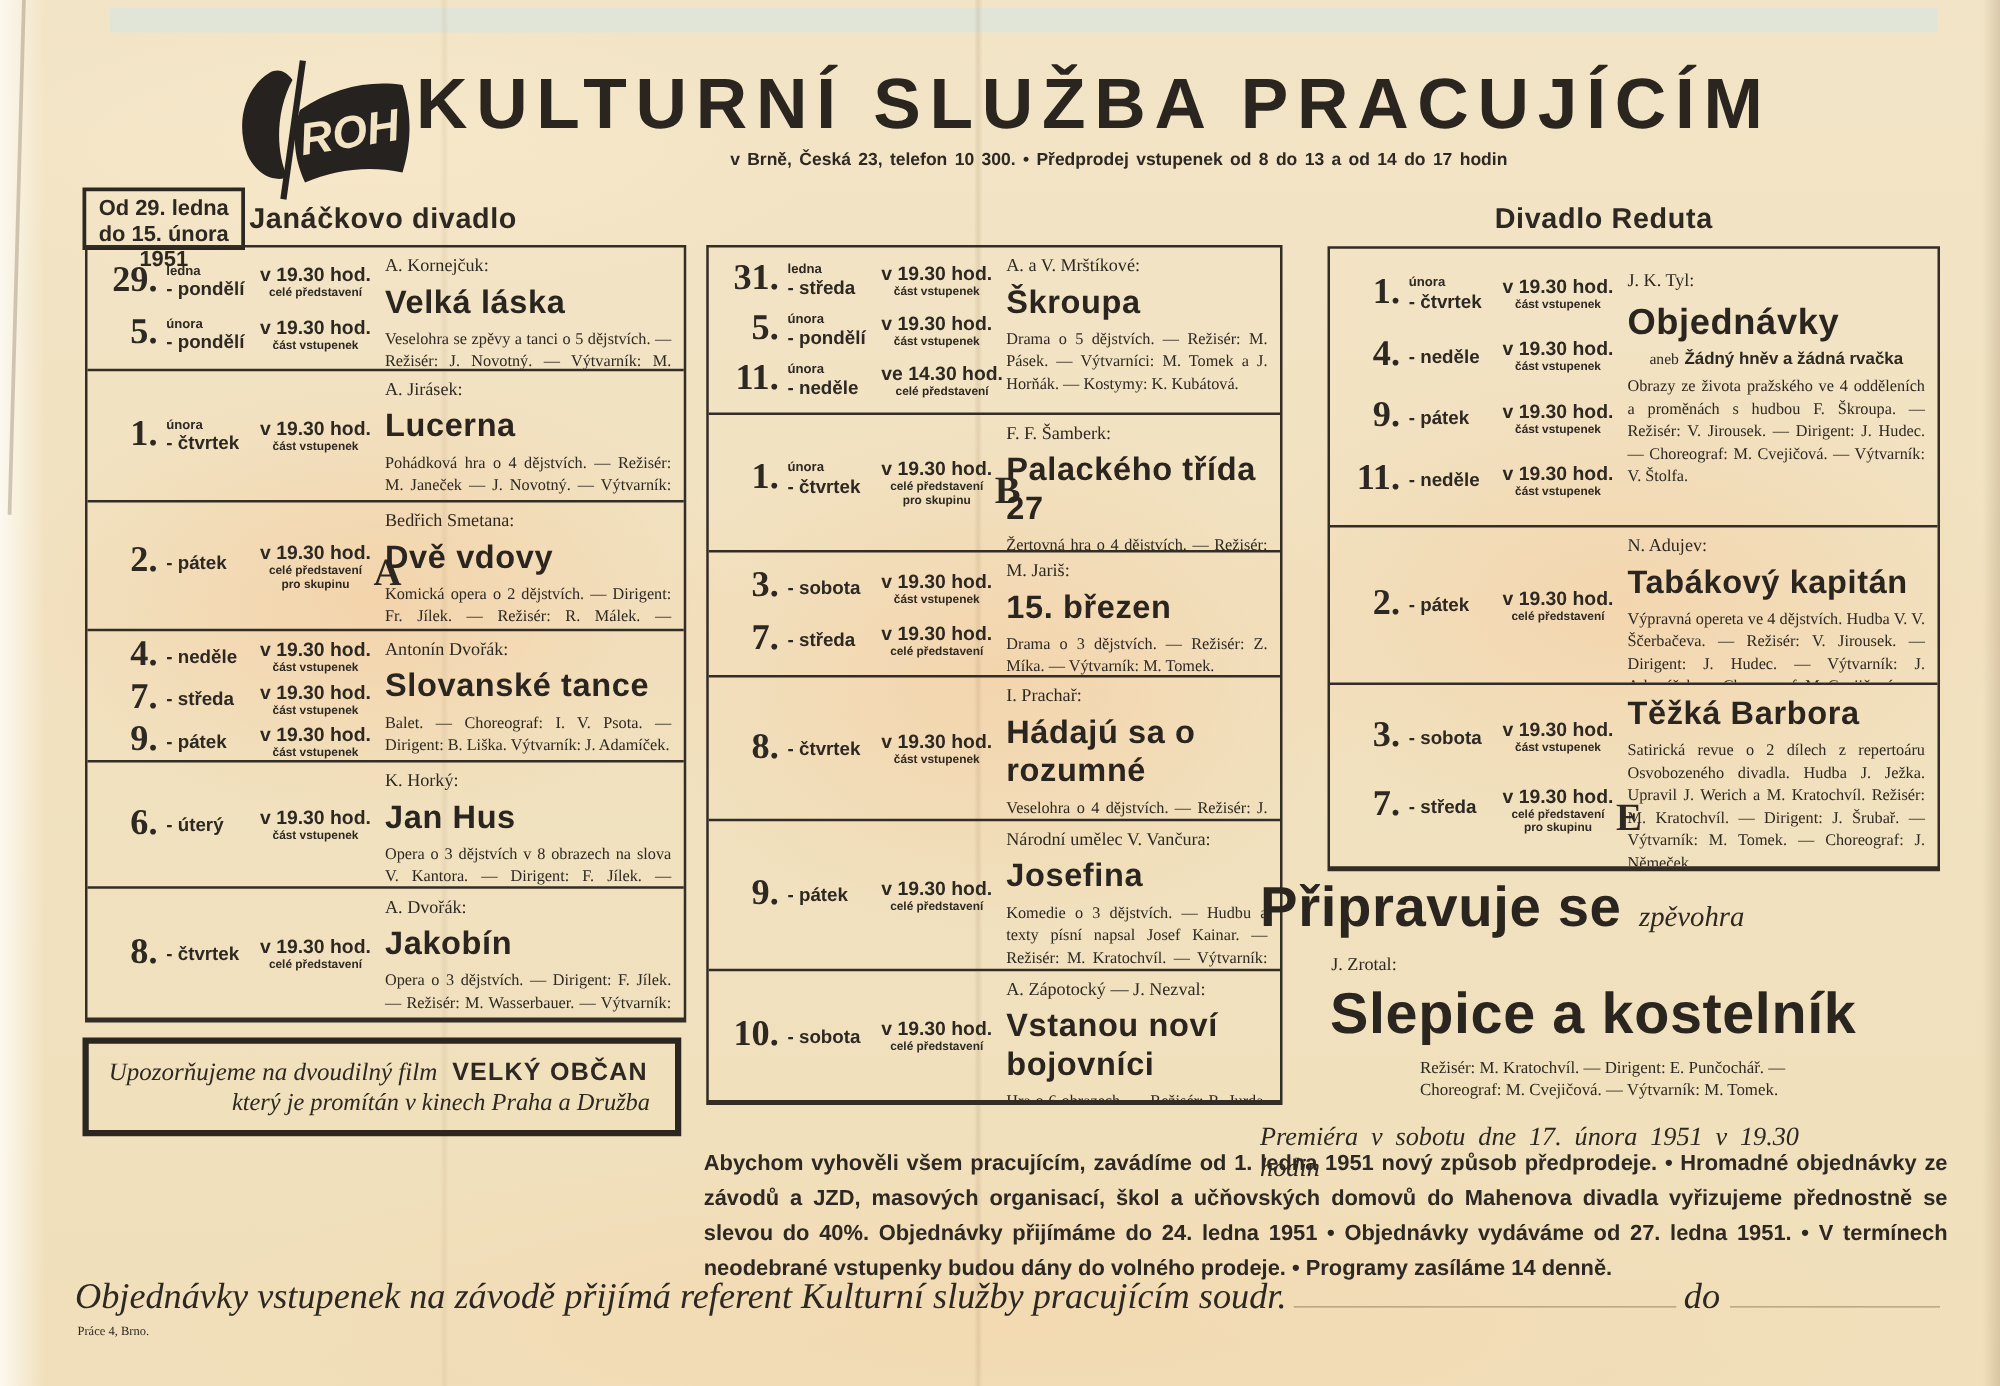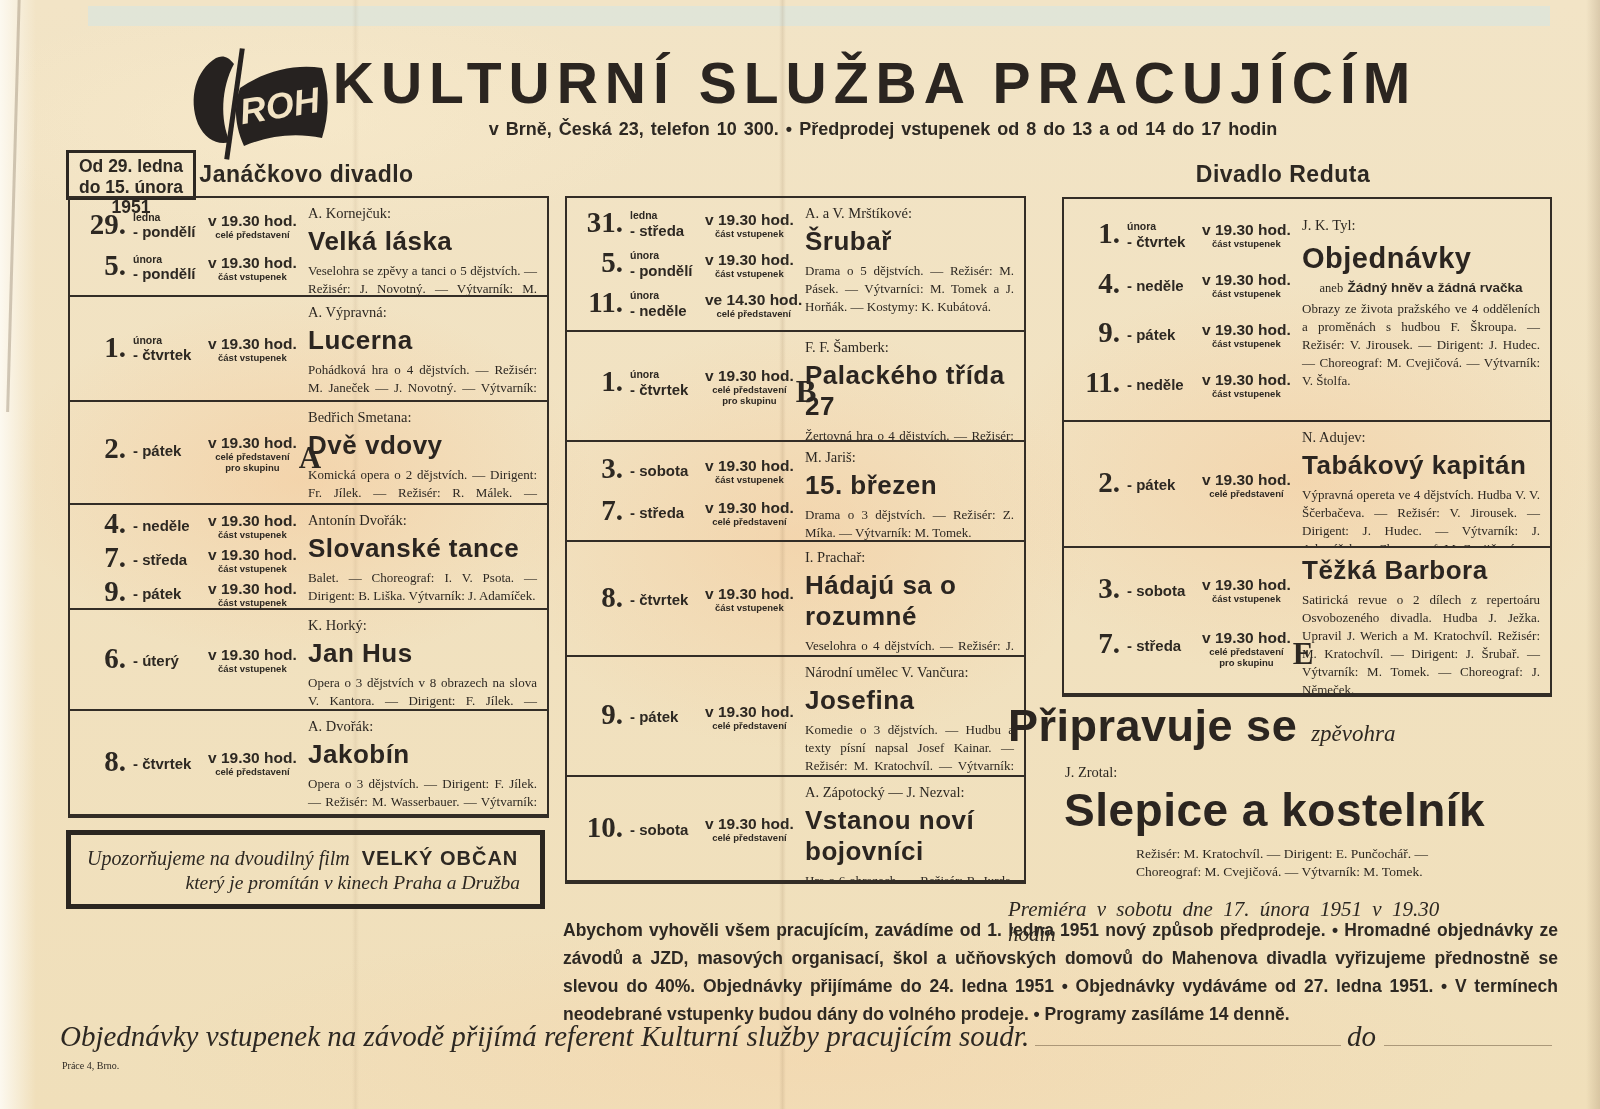--- a/index.html
+++ b/index.html
@@ -20,22 +20,22 @@
   .torn-line{position:absolute;left:12px;top:-8px;width:3px;height:420px;background:rgba(100,80,55,.28);transform:rotate(1.6deg);}
   .crease-v{position:absolute;top:0;height:100%;width:7px;pointer-events:none;
     background:linear-gradient(90deg,transparent,rgba(140,110,75,.15),transparent);}
   .right-shade{position:absolute;right:0;top:0;width:14px;height:100%;
     background:linear-gradient(270deg,rgba(120,95,65,.20),transparent);}
 
   
   .logo{position:absolute;left:180px;top:46px;width:152px;height:122px;}
   .main-title{position:absolute;left:320px;top:50px;width:1110px;text-align:center;
     font-size:57px;font-weight:bold;letter-spacing:7px;color:#2b2520;}
-  .subtitle{position:absolute;left:328px;top:119px;width:1110px;text-align:center;
-    font-size:18px;font-weight:bold;word-spacing:2px;}
+  .subtitle{position:absolute;left:340px;top:119px;width:1110px;text-align:center;
+    font-size:14px;font-weight:bold;word-spacing:2px;}
   .datebox{position:absolute;left:66px;top:150px;width:124px;height:41px;border:3px solid #2d2822;
     text-align:center;font-size:17.5px;font-weight:bold;line-height:1.18;padding-top:3px;}
   .venue-h{position:absolute;top:161px;font-size:23px;font-weight:bold;text-align:center;letter-spacing:.5px;}
   #vh1{left:68px;width:477px;} #vh2{left:565px;width:457px;} #vh3{left:1040px;width:486px;}
 
   
   .pcol{position:absolute;border:2px solid #332d26;border-bottom-width:4px;}
   #col1{left:68px;top:196px;width:477px;}
   #col2{left:565px;top:196px;width:457px;}
   #col3{left:1062px;top:197px;width:486px;}
@@ -168,21 +168,21 @@
               <span class="dmonth">února</span>
               <span class="dday">- čtvrtek</span>
             </span>
           <span class="dtimecol">
               <span class="dtime">v 19.30 hod.</span>
               <span class="dnote">část vstupenek</span>
             </span>
         </div>
       </div>
       <div class="info">
-        <div class="author">A. Výpravná:</div>
+        <div class="author">A. Jirásek:</div>
         <div class="ptitle">Lucerna</div>
         <div class="desc">Pohádková hra o 4 dějstvích. — Režisér: M. Janeček — J. Novotný. — Výtvarník: M. Tomek. — Scénická hudba: A. Balatka. — Dirigent: J. Šrubař.</div>
       </div>
     </div>
 
     <div class="entry" style="height:103px;">
       <div class="dates">
         <div class="drow">
           <span class="dnum">2.</span>
           <span class="dmid">
@@ -316,21 +316,21 @@
               <span class="dday">- neděle</span>
             </span>
           <span class="dtimecol">
               <span class="dtime">ve 14.30 hod.</span>
               <span class="dnote">celé představení</span>
             </span>
         </div>
       </div>
       <div class="info">
         <div class="author">A. a V. Mrštíkové:</div>
-        <div class="ptitle">Šrubař</div>
+        <div class="ptitle">Škroupa</div>
         <div class="desc">Drama o 5 dějstvích. — Režisér: M. Pásek. — Výtvarníci: M. Tomek a J. Horňák. — Kostymy: K. Kubátová.</div>
       </div>
     </div>
 
     <div class="entry" style="height:110px;">
       <div class="dates">
         <div class="drow">
           <span class="dnum">1.</span>
           <span class="dmid">
               <span class="dmonth">února</span>

